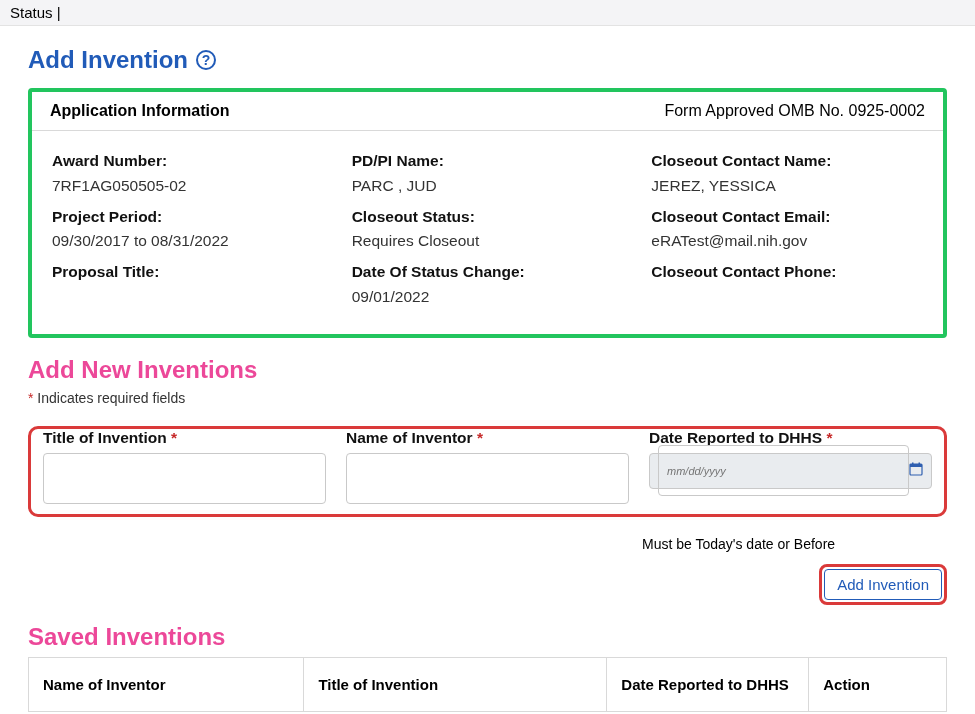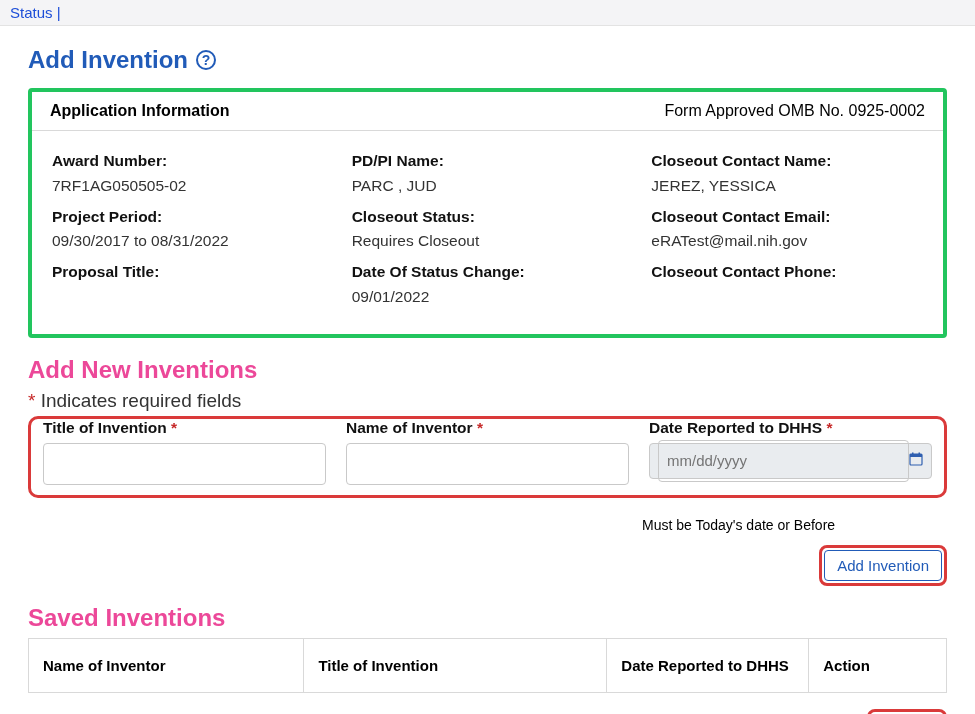--- a/index.html
+++ b/index.html
@@ -8,21 +8,21 @@
       background: #fff;
       width: 975px;
       height: 714px;
       overflow: hidden;
     }
     .top-bar {
       background: #f4f4f6;
       border-bottom: 1px solid #e3e3e3;
       padding: 4px 10px;
       font-size: 15px;
-      color: #1d4ed8;
+      color: #000000;
       font-weight: 500;
     }
     .content {
       padding: 20px 28px 0 28px;
     }
     h2.page-title {
       color: #215bb8;
       font-weight: 600;
       font-size: 24px;
       margin-bottom: 14px;
@@ -60,39 +60,40 @@
     }
     .info-col { flex: 1; font-size: 15.5px; line-height: 1.6; }
     .info-col .label { font-weight: 700; color: #111; }
     .info-col .value { color: #333; margin-bottom: 6px; }
     h2.section-title {
       color: #ec4899;
       font-weight: 700;
       font-size: 24px;
       margin-bottom: 6px;
     }
-    .required-note { font-size: 19px; color: #333; margin-bottom: 4px; }
+    .required-note { font-size: 14px; color: #333; margin-bottom: 20px; }
     .asterisk { color: #c62828; }
     .highlight-box {
       border: 3px solid #da3a3a;
       border-radius: 10px;
       padding: 0 12px 10px 12px;
       display: flex;
       gap: 20px;
       margin-bottom: 19px;
     }
     .hb-col { flex: 1; }
     .hb-col .field-label { font-weight: 700; font-size: 15.5px; color: #111; margin-bottom: 6px; display: block; }
     .hb-col input[type=text] {
       width: 100%;
-      height: 42px;
+      height: 51px;
       border: 1px solid #c9c9c9;
       border-radius: 4px;
       padding: 0 8px;
-      font-size: 15px;
+      font-size: 11px;
+      font-style: italic;
     }
     .date-wrap {
       position: relative;
       background: #e9ecef;
       border: 1px solid #c9c9c9;
       border-radius: 4px;
       height: 36px;
       display: flex;
       align-items: center;
       padding: 0 8px;

